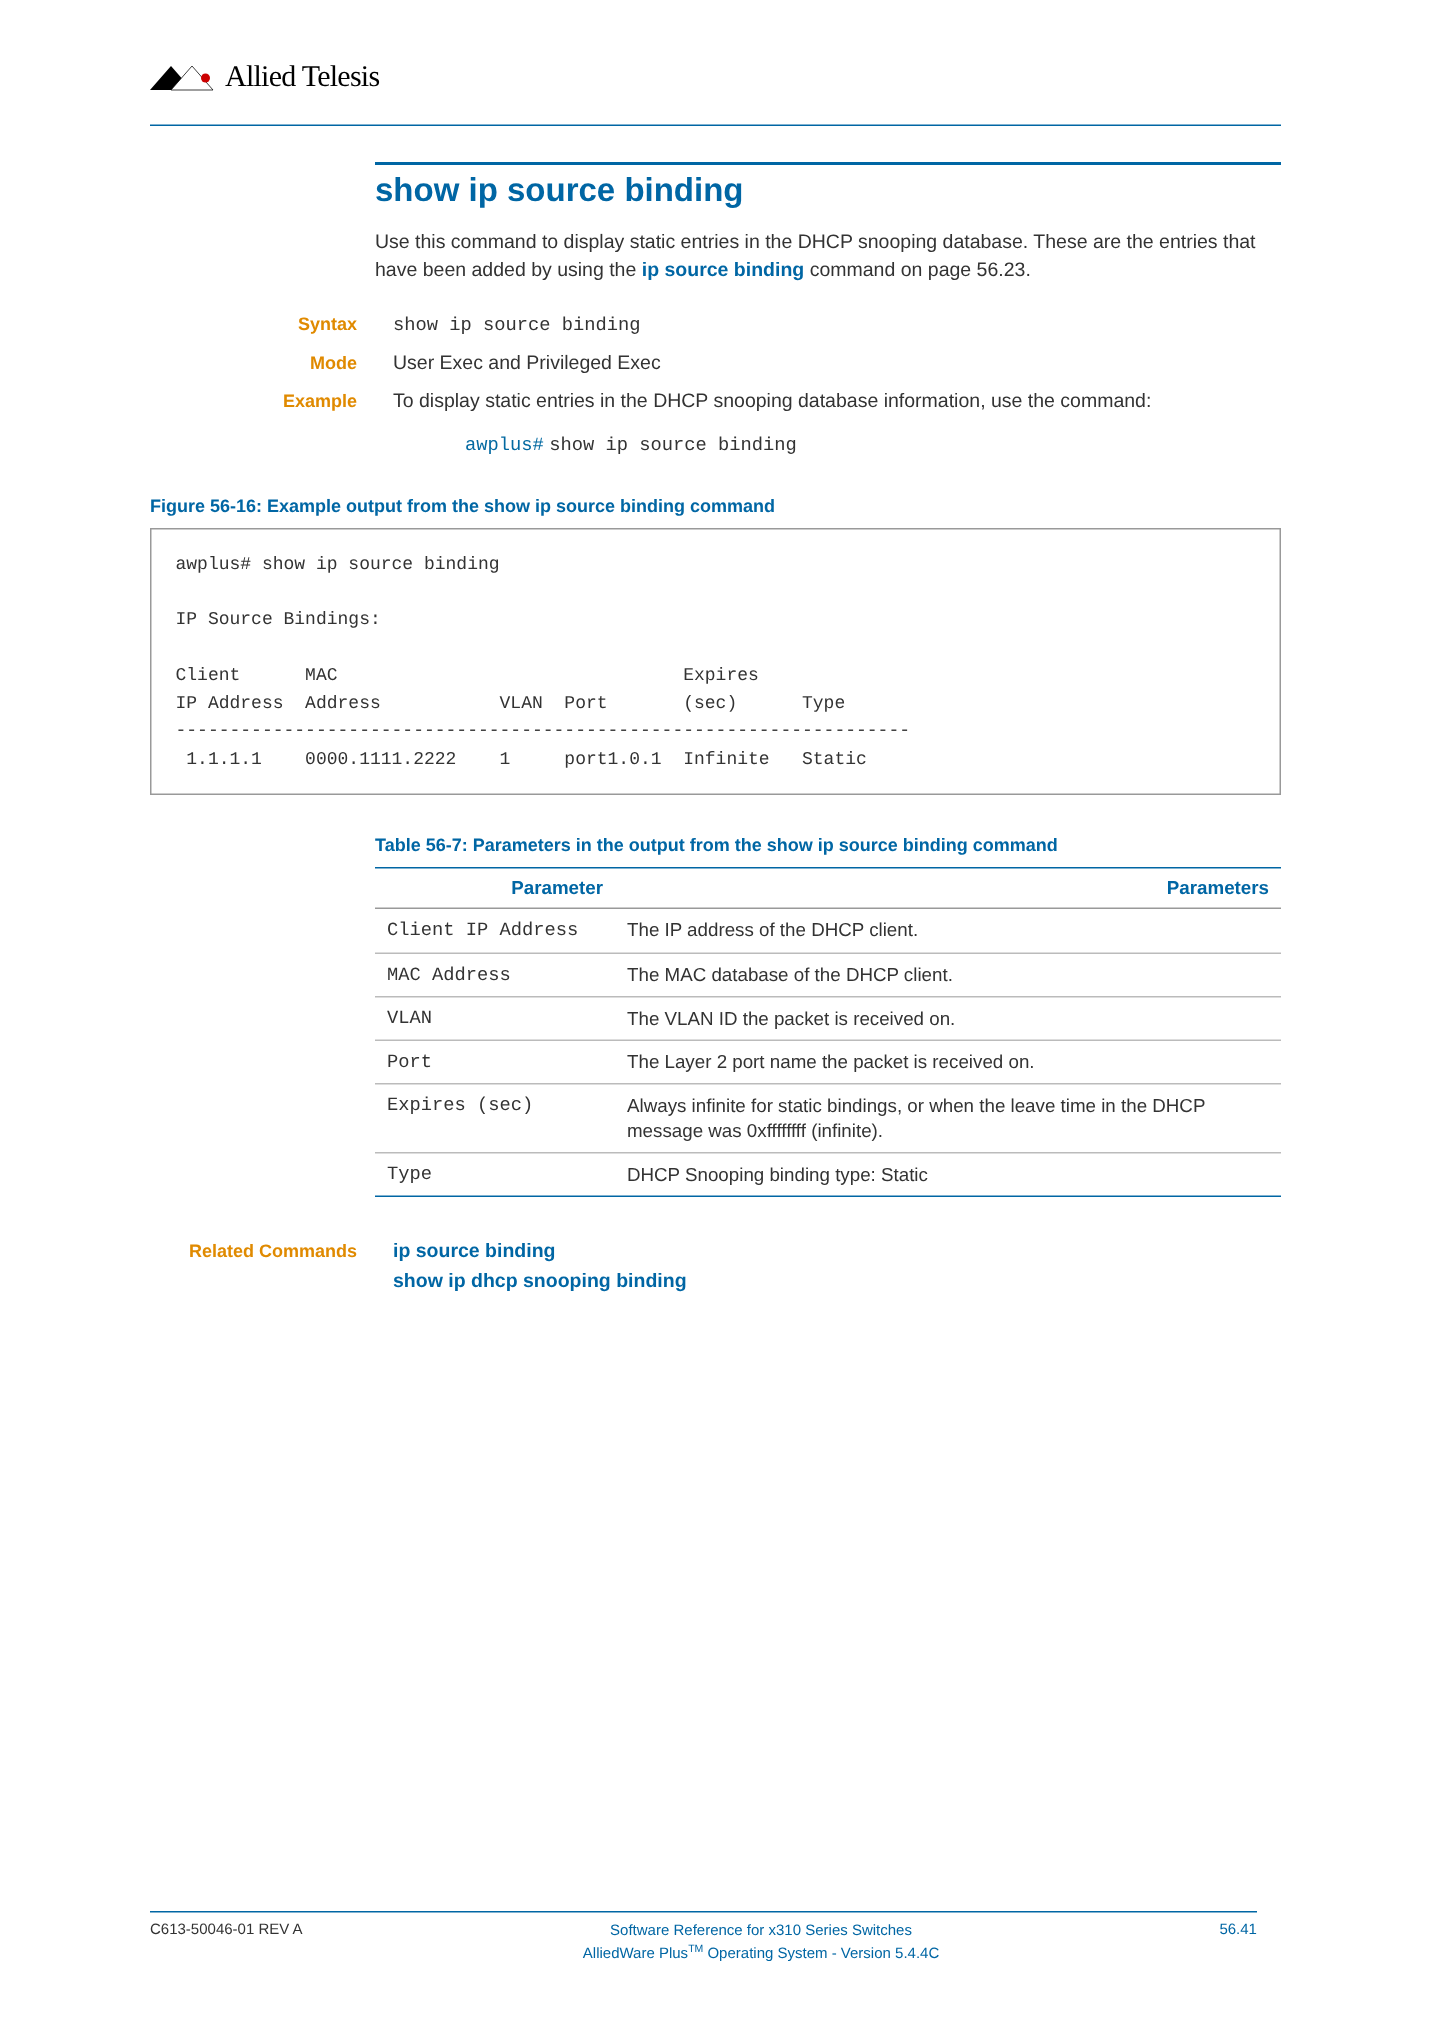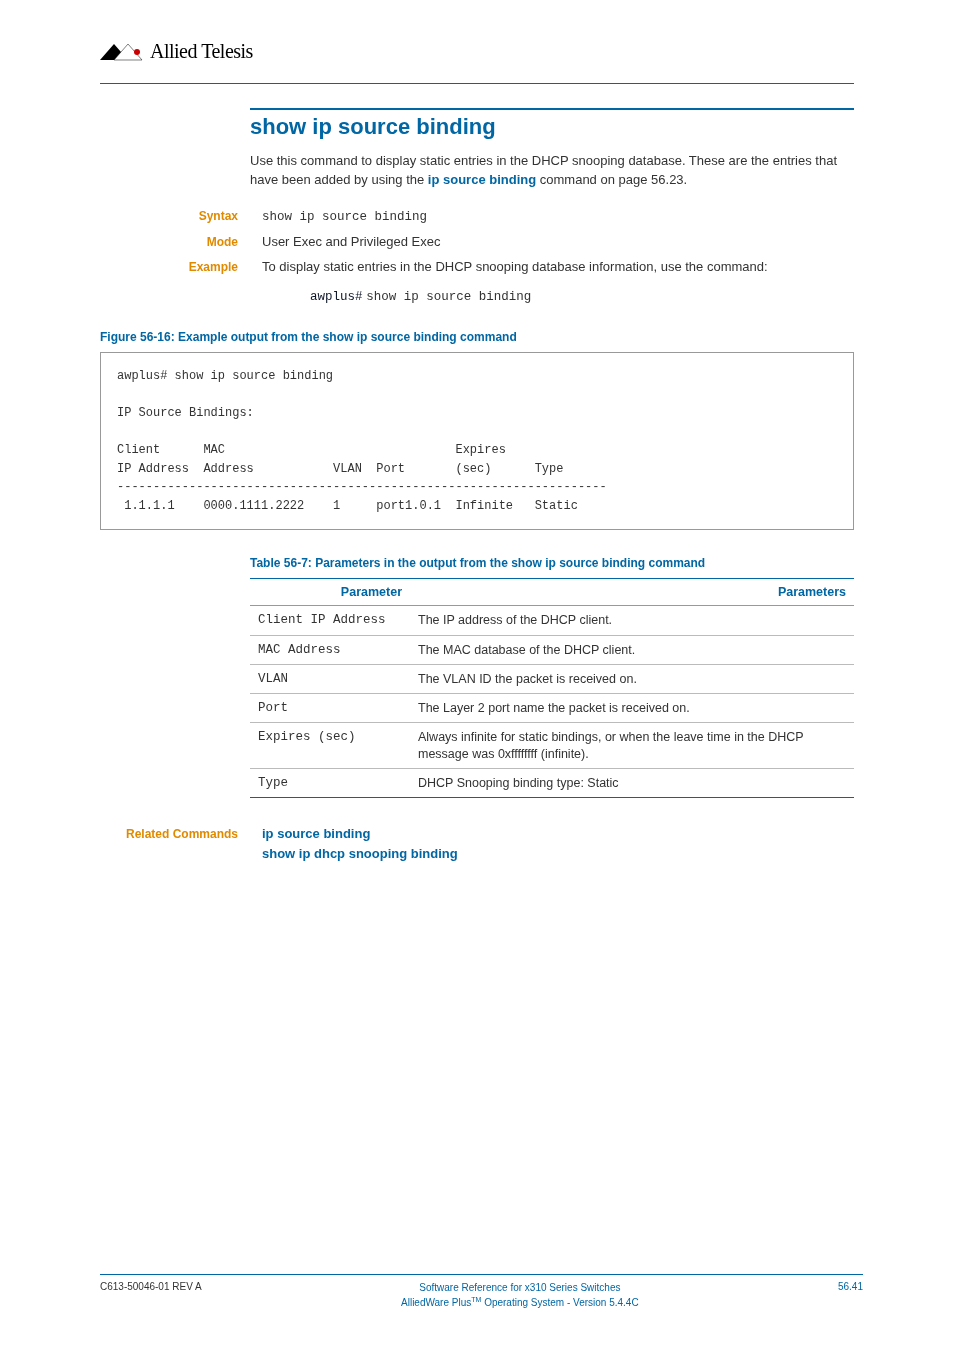--- a/index.html
+++ b/index.html
@@ -71,21 +71,21 @@
   }
   .link {
     color: #0066a4;
     font-weight: bold;
   }
   .mono {
     font-family: 'Courier New', monospace;
     font-size: 12.5px;
   }
   .prompt {
-    color: #0f172a;
+    color: #0369a1;
   }
   .figure-caption, .table-caption {
     color: #0066a4;
     font-weight: bold;
     font-size: 12px;
     margin-top: 26px;
     margin-bottom: 8px;
   }
   .code-box {
     border: 1px solid #999;
@@ -116,21 +116,21 @@
     vertical-align: top;
     line-height: 1.3;
   }
   .param-table tbody tr:last-child td {
     border-bottom: 1px solid #0066a4;
   }
   .footer {
     position: absolute;
     bottom: 40px;
     left: 100px;
-    right: 91px;
+    right: 116px;
   }
   .footer-line {
     border: none;
     border-top: 1px solid #0066a4;
     margin-bottom: 6px;
   }
   .footer-row {
     display: flex;
     justify-content: space-between;
     align-items: flex-start;

